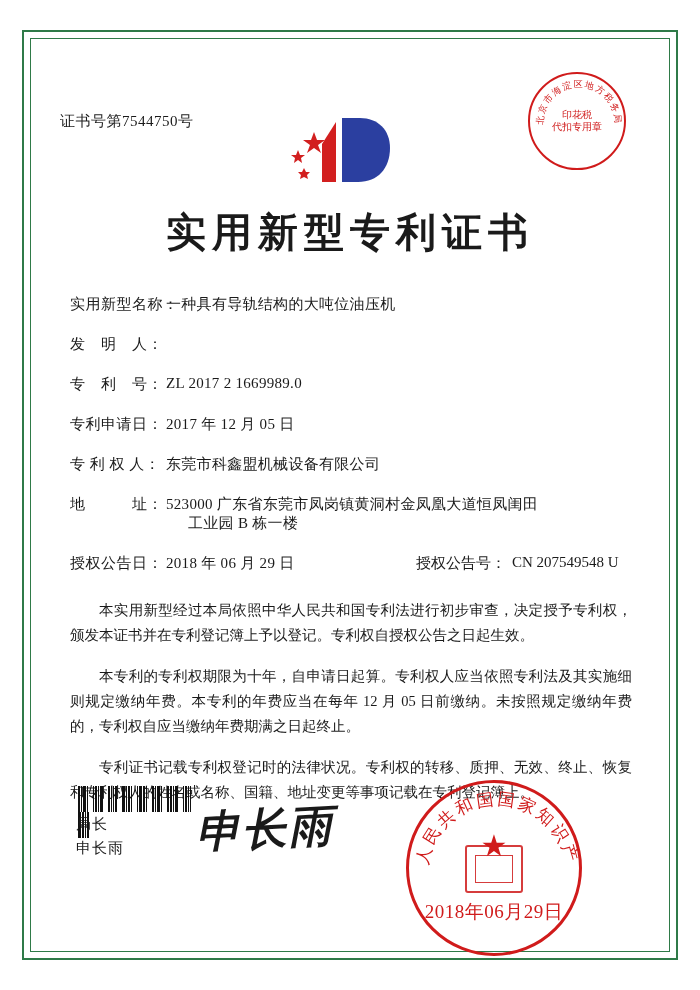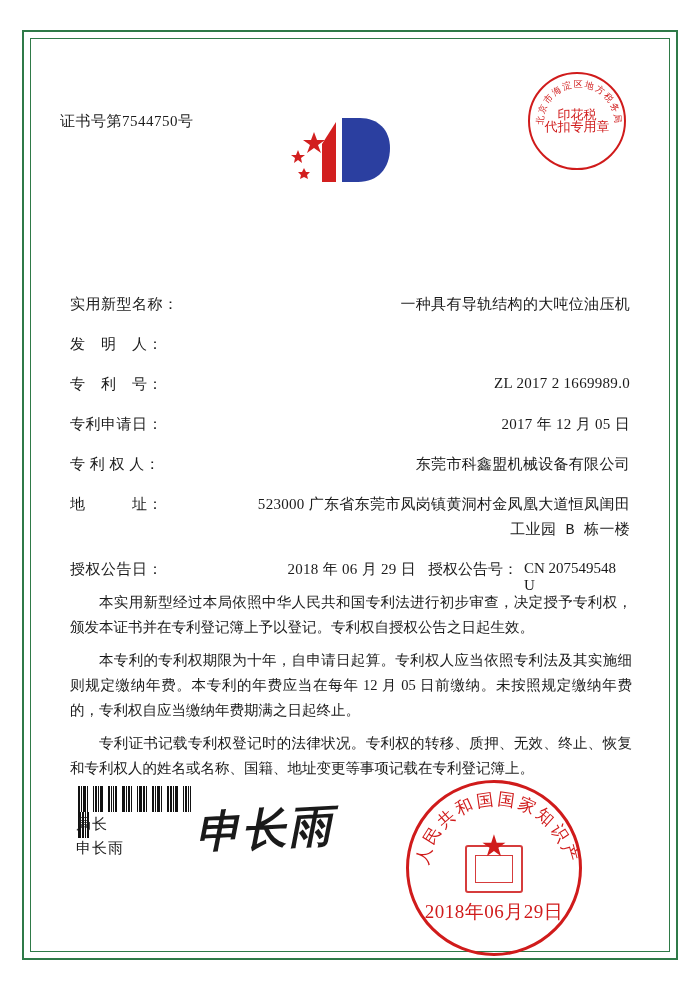--- a/index.html
+++ b/index.html
@@ -88,21 +88,21 @@
     position: absolute;
     left: 0; top: 0;
     width: 98px; height: 98px;
   }
   .stamp-top .center-lines {
     position: absolute;
     left: 50%;
     top: 50%;
     transform: translate(-50%, -50%);
     text-align: center;
-    font-size: 13px;
+    font-size: 10px;
     line-height: 12px;
     font-family: "Liberation Serif", serif;
     white-space: nowrap;
   }
 
   
   .doc-title {
     position: absolute;
     left: 0;
     top: 205px;
@@ -129,53 +129,49 @@
   }
   .field-label {
     width: 96px;
     flex: 0 0 96px;
     white-space: nowrap;
     letter-spacing: 0.5px;
   }
   .field-value {
     flex: 1 1 auto;
     letter-spacing: 0.3px;
-    text-align: right;
   }
   .field-value .line2 {
     display: block;
-    margin-top: 6px;
     padding-left: 22px;
-    font-family: Liberation Mono, monospace;
   }
   .field-row.two-col .field-value {
     flex: 0 0 250px;
   }
   .field-row.two-col .field-label2 {
     width: 96px;
     flex: 0 0 96px;
     white-space: nowrap;
-    margin-left: 12px;
   }
   .field-row.two-col .field-value2 {
     flex: 1 1 auto;
   }
 
   
   .body-text {
     position: absolute;
     left: 70px;
     top: 582px;
     width: 562px;
     font-size: 14.5px;
     line-height: 25px;
     text-align: justify;
   }
   .body-text p {
-    margin: 8px 0 1px 0;
+    margin: 16px 0 1px 0;
     text-indent: 29px;
   }
 
   
   .barcode {
     position: absolute;
     left: 78px;
     top: 786px;
     width: 118px;
     height: 26px;
@@ -305,20 +301,21 @@
       <text font-size="9" fill="#d01b1b" font-family="Liberation Serif, serif" letter-spacing="1.6">
         <textPath href="#arcTop" startOffset="50%" text-anchor="middle">北京市海淀区地方税务局</textPath>
       </text>
     </svg>
     <div class="center-lines">
       <div>印花税</div>
       <div>代扣专用章</div>
     </div>
   </div>
 
+  <div class="doc-title">实用新型专利证书</div>
 
   <div class="fields">
 
     <div class="field-row">
       <div class="field-label">实用新型名称：</div>
       <div class="field-value">一种具有导轨结构的大吨位油压机</div>
     </div>
 
     <div class="field-row">
       <div class="field-label">发　明　人：</div>

